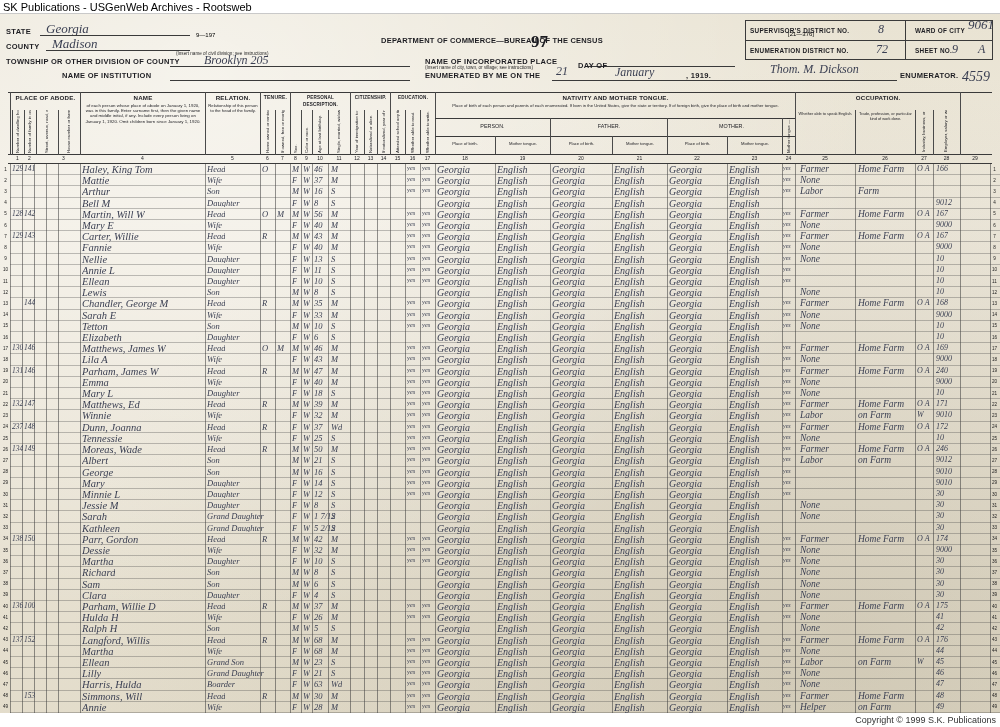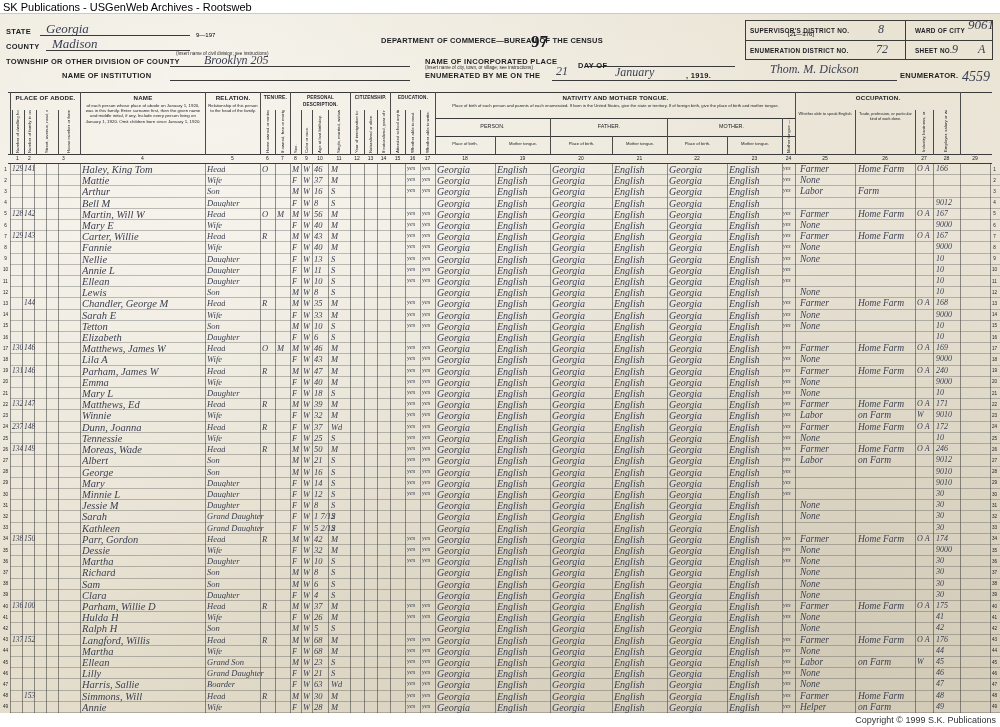--- a/index.html
+++ b/index.html
@@ -1311,21 +1311,21 @@
       <div class="cell hand " style="left: 552px; top: 505.184px; font-size: 10px;">Georgia</div>
       <div class="cell hand " style="left: 614px; top: 505.184px; font-size: 10px;">English</div>
       <div class="cell hand " style="left: 669px; top: 505.184px; font-size: 10px;">Georgia</div>
       <div class="cell hand " style="left: 729px; top: 505.184px; font-size: 10px;">English</div>
       <div class="cell hand xs" style="left: 783px; top: 505.184px; font-size: 6px;">yes</div>
       <div class="cell hand " style="left: 800px; top: 505.184px; font-size: 9.5px;">None</div>
       <div class="cell hand sm" style="left: 936px; top: 505.184px; font-size: 8px;">46</div>
       <div class="gh" style="top: 525.592px;"></div>
       <div class="lnum" style="top: 517.99px;">47</div>
       <div class="rnum" style="top: 517.99px;">47</div>
-      <div class="cell hand " style="left: 82px; top: 516.388px; font-size: 10.5px;">Harris, Sallie</div>
+      <div class="cell hand " style="left: 82px; top: 516.388px; font-size: 10.5px;">Harris, Hulda</div>
       <div class="cell hand sm" style="left: 207px; top: 516.388px; font-size: 8.5px;">Boarder</div>
       <div class="cell hand sm" style="left: 292px; top: 516.388px; font-size: 8.5px;">F</div>
       <div class="cell hand sm" style="left: 303px; top: 516.388px; font-size: 8.5px;">W</div>
       <div class="cell hand sm" style="left: 314px; top: 516.388px; font-size: 8.5px;">63</div>
       <div class="cell hand sm" style="left: 331px; top: 516.388px; font-size: 8.5px;">Wd</div>
       <div class="cell hand xs" style="left: 407px; top: 516.388px; font-size: 6.5px;">yes</div>
       <div class="cell hand xs" style="left: 422px; top: 516.388px; font-size: 6.5px;">yes</div>
       <div class="cell hand " style="left: 437px; top: 516.388px; font-size: 10px;">Georgia</div>
       <div class="cell hand " style="left: 497px; top: 516.388px; font-size: 10px;">English</div>
       <div class="cell hand " style="left: 552px; top: 516.388px; font-size: 10px;">Georgia</div>

